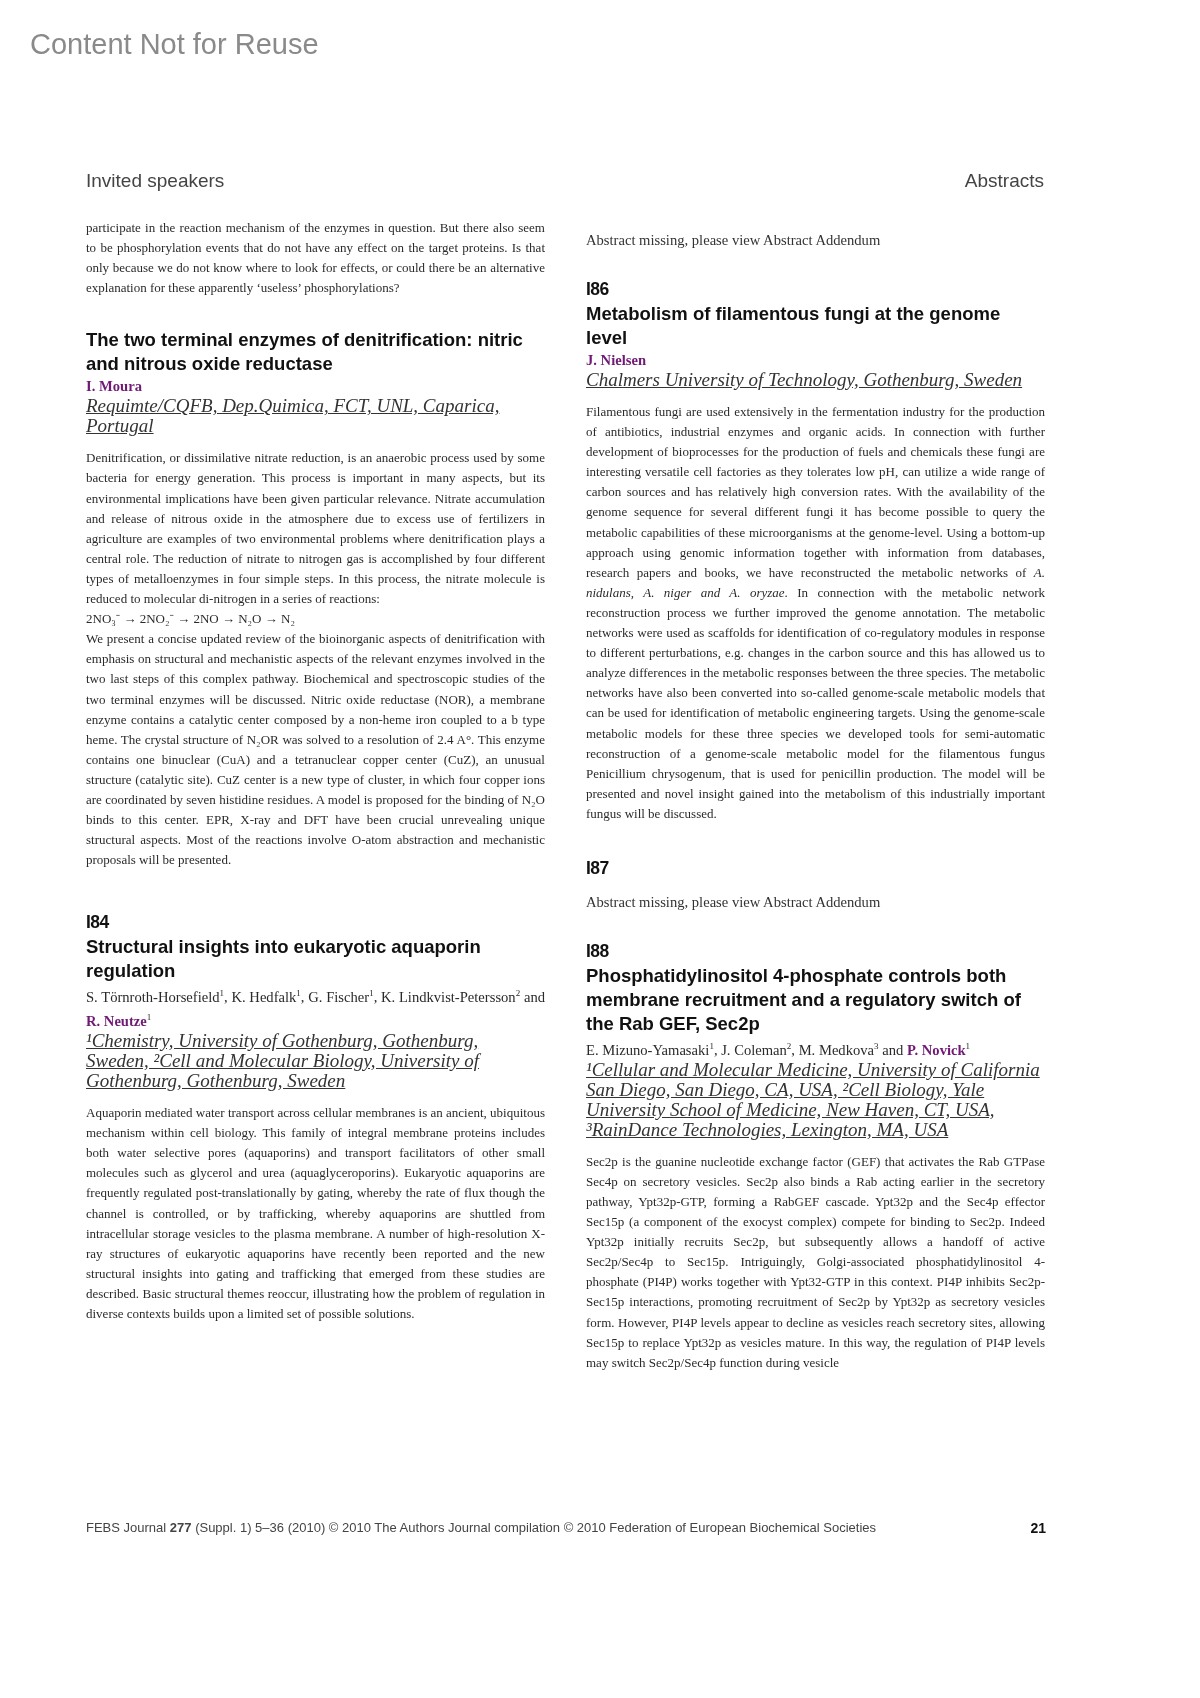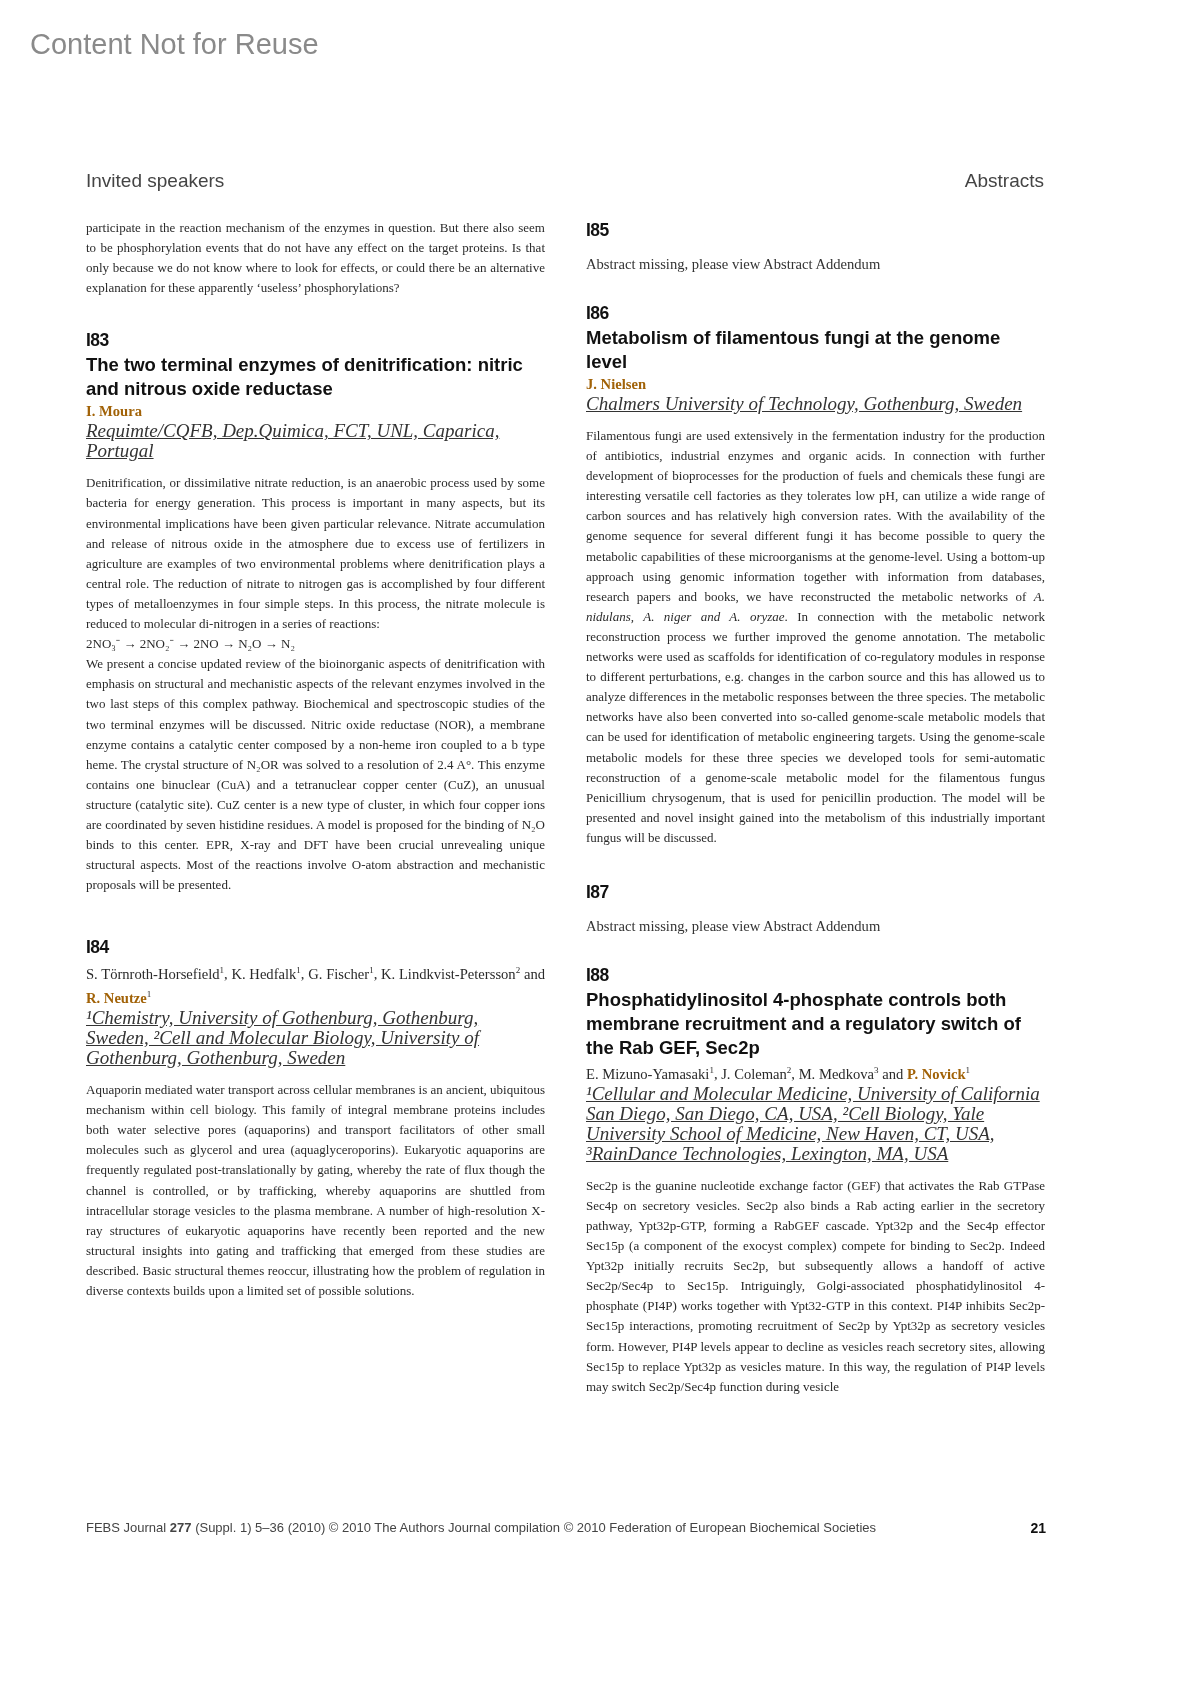--- a/index.html
+++ b/index.html
@@ -27,21 +27,21 @@
       font-family: "Liberation Sans", sans-serif; font-weight: bold; font-size: 17.5px;
       color: #111; margin: 0 0 1px 0; line-height: 24px; letter-spacing: -0.5px;
     }
     .abs-title {
       font-family: "Liberation Sans", sans-serif; font-weight: bold; font-size: 18.5px;
       color: #111; line-height: 24px; margin: 0;
     }
     .authors {
       font-family: "Liberation Serif", serif; font-size: 14.6px; line-height: 20px; color: #2a2a2a; margin: 0;
     }
-    .authors b { color: #a16207; }
+    .authors b { color: #701a75; }
     .affil {
       font-family: "Liberation Serif", serif; font-style: italic; font-size: 19px;
       line-height: 20px; color: #333; margin: 0 0 12px 0; text-decoration: underline;
     }
     .missing { font-family: "Liberation Serif", serif; font-size: 14.6px; color: #333; margin: 14px 0 0 0; }
     sup, sub { font-size: 9px; }
     .footer {
       position: absolute; top: 1520px; left: 86px; width: 960px;
       font-family: "Liberation Sans", sans-serif; font-size: 13px; color: #444;
     }
@@ -53,40 +53,39 @@
 
 <div class="watermark">Content Not for Reuse</div>
 
 <div class="running-head left">Invited speakers</div>
 <div class="running-head right">Abstracts</div>
 
 <div class="col left">
   <p class="body-text">participate in the reaction mechanism of the enzymes in question. But there also seem to be phosphorylation events that do not have any effect on the target proteins. Is that only because we do not know where to look for effects, or could there be an alternative explanation for these apparently ‘useless’ phosphorylations?</p>
 
   <div class="abstract" style="margin-top:30px">
-    <div class="abs-id">I83</div>
     <div class="abs-title">The two terminal enzymes of denitrification: nitric and nitrous oxide reductase</div>
     <p class="authors"><b>I. Moura</b></p>
     <p class="affil">Requimte/CQFB, Dep.Quimica, FCT, UNL, Caparica, Portugal</p>
     <p class="body-text">Denitrification, or dissimilative nitrate reduction, is an anaerobic process used by some bacteria for energy generation. This process is important in many aspects, but its environmental implications have been given particular relevance. Nitrate accumulation and release of nitrous oxide in the atmosphere due to excess use of fertilizers in agriculture are examples of two environmental problems where denitrification plays a central role. The reduction of nitrate to nitrogen gas is accomplished by four different types of metalloenzymes in four simple steps. In this process, the nitrate molecule is reduced to molecular di-nitrogen in a series of reactions:</p>
     <p class="body-text equation">2NO₃⁻ → 2NO₂⁻ → 2NO → N₂O → N₂</p>
     <p class="body-text">We present a concise updated review of the bioinorganic aspects of denitrification with emphasis on structural and mechanistic aspects of the relevant enzymes involved in the two last steps of this complex pathway. Biochemical and spectroscopic studies of the two terminal enzymes will be discussed. Nitric oxide reductase (NOR), a membrane enzyme contains a catalytic center composed by a non-heme iron coupled to a b type heme. The crystal structure of N₂OR was solved to a resolution of 2.4 A°. This enzyme contains one binuclear (CuA) and a tetranuclear copper center (CuZ), an unusual structure (catalytic site). CuZ center is a new type of cluster, in which four copper ions are coordinated by seven histidine residues. A model is proposed for the binding of N₂O binds to this center. EPR, X-ray and DFT have been crucial unrevealing unique structural aspects. Most of the reactions involve O-atom abstraction and mechanistic proposals will be presented.</p>
   </div>
 
   <div class="abstract" style="margin-top:40px">
     <div class="abs-id">I84</div>
+    <div class="abs-title">Structural insights into eukaryotic aquaporin regulation</div>
     <p class="authors" style="text-align:justify"><span>S. Törnroth-Horsefield</span><sup>1</sup><span>, K. Hedfalk</span><sup>1</sup><span>, G. Fischer</span><sup>1</sup><span>, K. Lindkvist-Petersson</span><sup>2</sup><span> and </span><b>R. Neutze</b><sup>1</sup></p>
     <p class="affil">¹Chemistry, University of Gothenburg, Gothenburg, Sweden, ²Cell and Molecular Biology, University of Gothenburg, Gothenburg, Sweden</p>
     <p class="body-text">Aquaporin mediated water transport across cellular membranes is an ancient, ubiquitous mechanism within cell biology. This family of integral membrane proteins includes both water selective pores (aquaporins) and transport facilitators of other small molecules such as glycerol and urea (aquaglyceroporins). Eukaryotic aquaporins are frequently regulated post-translationally by gating, whereby the rate of flux though the channel is controlled, or by trafficking, whereby aquaporins are shuttled from intracellular storage vesicles to the plasma membrane. A number of high-resolution X-ray structures of eukaryotic aquaporins have recently been reported and the new structural insights into gating and trafficking that emerged from these studies are described. Basic structural themes reoccur, illustrating how the problem of regulation in diverse contexts builds upon a limited set of possible solutions.</p>
   </div>
 </div>
 
 <div class="col right">
   <div class="abstract">
-    <div class="abs-id">I85</div>
     <p class="missing">Abstract missing, please view Abstract Addendum</p>
   </div>
 
   <div class="abstract" style="margin-top:28px">
     <div class="abs-id">I86</div>
     <div class="abs-title">Metabolism of filamentous fungi at the genome level</div>
     <p class="authors"><b>J. Nielsen</b></p>
     <p class="affil">Chalmers University of Technology, Gothenburg, Sweden</p>
     <p class="body-text"><span>Filamentous fungi are used extensively in the fermentation industry for the production of antibiotics, industrial enzymes and organic acids. In connection with further development of bioprocesses for the production of fuels and chemicals these fungi are interesting versatile cell factories as they tolerates low pH, can utilize a wide range of carbon sources and has relatively high conversion rates. With the availability of the genome sequence for several different fungi it has become possible to query the metabolic capabilities of these microorganisms at the genome-level. Using a bottom-up approach using genomic information together with information from databases, research papers and books, we have reconstructed the metabolic networks of </span><i>A. nidulans, A. niger and A. oryzae</i><span>. In connection with the metabolic network reconstruction process we further improved the genome annotation. The metabolic networks were used as scaffolds for identification of co-regulatory modules in response to different perturbations, e.g. changes in the carbon source and this has allowed us to analyze differences in the metabolic responses between the three species. The metabolic networks have also been converted into so-called genome-scale metabolic models that can be used for identification of metabolic engineering targets. Using the genome-scale metabolic models for these three species we developed tools for semi-automatic reconstruction of a genome-scale metabolic model for the filamentous fungus Penicillium chrysogenum, that is used for penicillin production. The model will be presented and novel insight gained into the metabolism of this industrially important fungus will be discussed.</span></p>
   </div>

